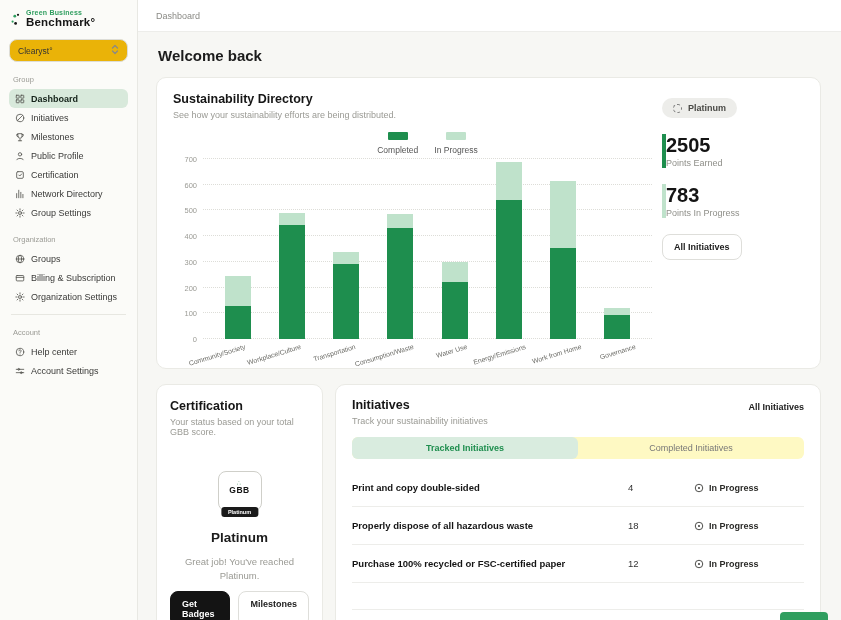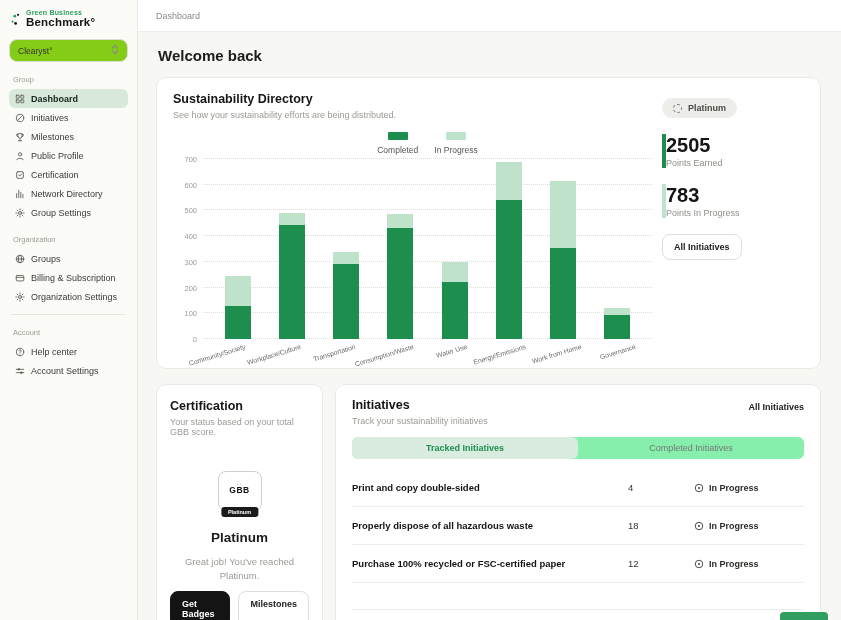--- a/index.html
+++ b/index.html
@@ -5,21 +5,21 @@
   * { margin:0; padding:0; box-sizing:border-box; }
   html,body { width:841px; height:620px; overflow:hidden; }
   body { font-family:"Liberation Sans", sans-serif; background:#fff; display:flex; color:#1c1c1c; position:relative; }
 
   
   .sidebar { width:138px; min-width:138px; background:#fbfbf8; border-right:1px solid #e8e8e3; display:flex; flex-direction:column; padding:9px 9px 6px 9px; }
   .logo { display:flex; align-items:flex-start; gap:4px; padding-left:2px; }
   .logo-mark { margin-top:3px; }
   .logo-text .l1 { font-size:7px; color:#2f9e5f; font-weight:700; letter-spacing:.2px; }
   .logo-text .l2 { font-size:11.5px; font-weight:700; color:#161616; letter-spacing:.2px; }
-  .org-select { margin-top:9px; height:23px; background:#84cc16; border:1px solid #ddddd7; border-radius:8px; display:flex; align-items:center; justify-content:space-between; padding:0 8px; font-size:8.5px; color:#333; cursor:pointer; }
+  .org-select { margin-top:9px; height:23px; background:#eab308; border:1px solid #ddddd7; border-radius:8px; display:flex; align-items:center; justify-content:space-between; padding:0 8px; font-size:8.5px; color:#333; cursor:pointer; }
   .nav-label { font-size:7.5px; color:#9b9b95; margin:13px 4px 5px 4px; }
   .nav-item { display:flex; align-items:center; gap:6px; height:19px; padding:0 6px; border-radius:6px; font-size:9px; color:#3a3a38; cursor:pointer; }
   .nav-item .ico { width:10px; height:10px; display:flex; align-items:center; color:#555550; flex:none; }
   .nav-item.active { background-color:#d8e9db; background-image:radial-gradient(rgba(30,142,78,.30) .6px, transparent .7px); background-size:4px 4px; color:#15231a; font-weight:700; }
   .side-spacer { flex:1; }
   .side-divider { border-top:1px solid #e7e7e1; margin:8px 2px; }
 
   
   .main { flex:1; display:flex; flex-direction:column; background:#f7f7f4; min-width:0; }
   .topbar { height:32px; background:#fff; border-bottom:1px solid #ededea; display:flex; align-items:center; padding:0 18px; font-size:9px; color:#8a8a85; flex:none; }
@@ -65,21 +65,21 @@
   .badge-label { position:absolute; bottom:0; left:50%; transform:translateX(-50%); background:#1a1a1a; color:#fff; font-size:5.5px; font-weight:700; border-radius:3px; padding:2px 7px; white-space:nowrap; }
   .cert-tier { text-align:center; font-size:13.5px; font-weight:700; margin-top:13px; }
   .cert-msg { text-align:center; font-size:9.5px; color:#9a9a94; margin:10px auto 0 auto; width:122px; line-height:1.5; }
   .cert-btns { margin-top:auto; display:flex; gap:8px; justify-content:center; }
   .btn-dark { background:#141414; color:#fff; border-color:#141414; }
 
   
   .init-card { flex:1; min-width:0; height:258px; padding:13px 16px; display:flex; flex-direction:column; }
   .init-head { display:flex; justify-content:space-between; align-items:flex-start; }
   .init-link { font-size:9px; font-weight:700; color:#222; margin-top:4px; cursor:pointer; }
-  .tabbar { margin-top:11px; background:#86efac; border-radius:6px; display:flex; height:22px; flex:none; }
+  .tabbar { margin-top:11px; background:#fef9c3; border-radius:6px; display:flex; height:22px; flex:none; }
   .tab { flex:1; display:flex; align-items:center; justify-content:center; font-size:9px; color:#77777        2; color:#777; border-radius:6px; cursor:pointer; }
   .tab.active { background-color:#d9ecdf; background-image:radial-gradient(rgba(30,142,78,.28) .6px, transparent .7px); background-size:4px 4px; color:#1e8e4e; font-weight:700; }
   .tbl { margin-top:10px; flex:1; overflow:hidden; }
   .tbl-row { display:grid; grid-template-columns:1fr 66px 110px; align-items:center; border-bottom:1px solid #ededea; }
   .tbl-head { font-size:9px; color:#8f8f89; padding:6px 0 9px 0; }
   .tbl-data { font-size:9.5px; padding:13px 0; }
   .tbl-data .ini { font-weight:700; color:#141414; padding-right:10px; }
   .tbl-data .pts { color:#333; }
   .status { display:flex; align-items:center; gap:5px; font-size:9px; font-weight:700; color:#2b2b28; }
   .status svg { flex:none; }

